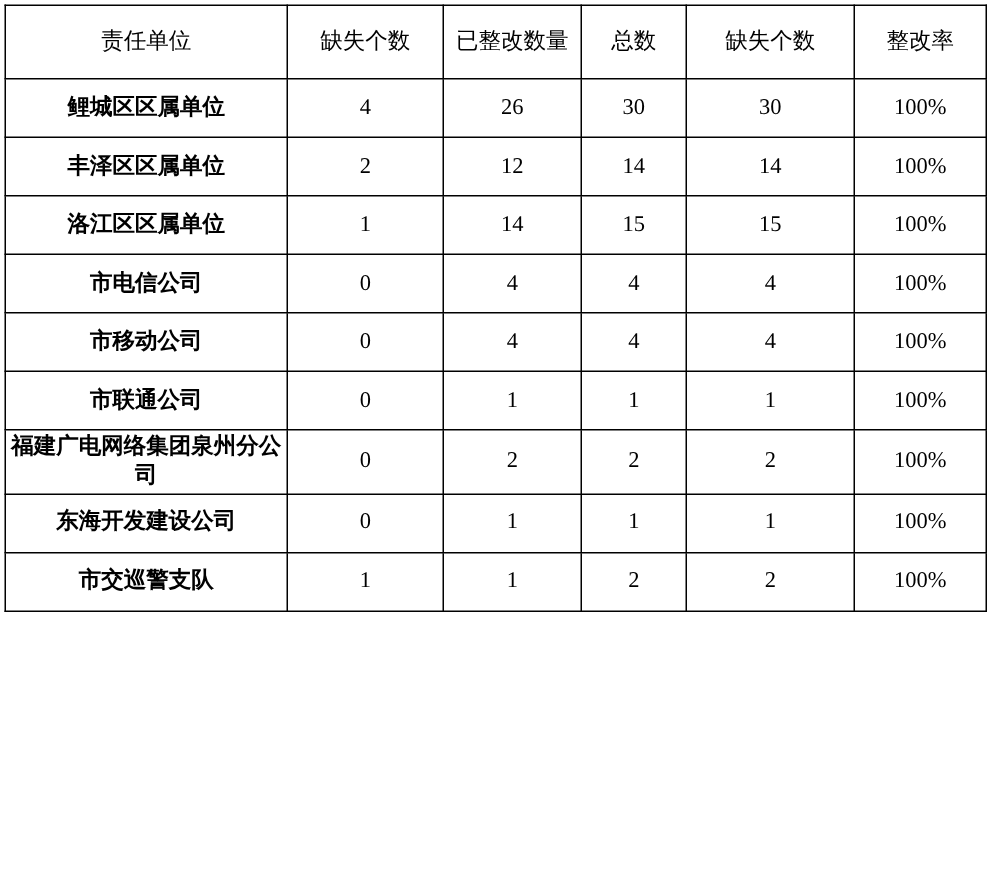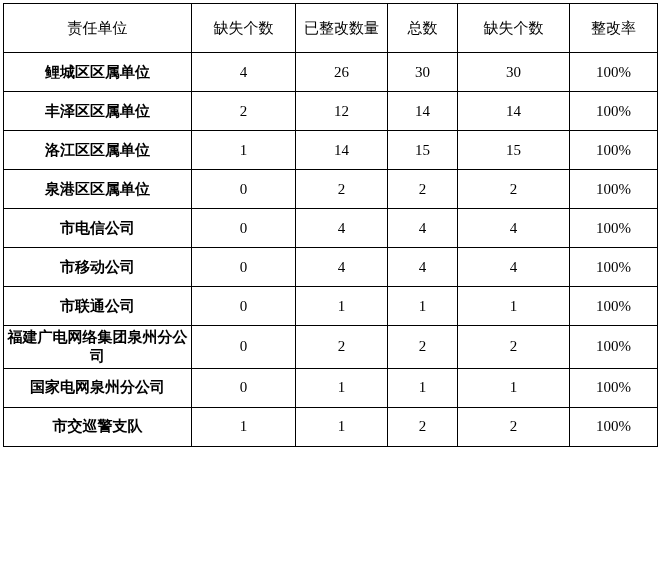--- a/index.html
+++ b/index.html
@@ -91,28 +91,20 @@
       </tr>
       <tr>
         <td class="unit-cell">洛江区区属单位</td>
         <td>1</td>
         <td>14</td>
         <td>15</td>
         <td>15</td>
         <td>100%</td>
       </tr>
       <tr>
-        <td class="unit-cell">泉港区区属单位</td>
-        <td>0</td>
-        <td>2</td>
-        <td>2</td>
-        <td>2</td>
-        <td>100%</td>
-      </tr>
-      <tr>
         <td class="unit-cell">市电信公司</td>
         <td>0</td>
         <td>4</td>
         <td>4</td>
         <td>4</td>
         <td>100%</td>
       </tr>
       <tr>
         <td class="unit-cell">市移动公司</td>
         <td>0</td>
@@ -131,21 +123,21 @@
       </tr>
       <tr>
         <td class="unit-cell">福建广电网络集团泉州分公司</td>
         <td>0</td>
         <td>2</td>
         <td>2</td>
         <td>2</td>
         <td>100%</td>
       </tr>
       <tr>
-        <td class="unit-cell">国家电网泉州分公司</td>
+        <td class="unit-cell">东海开发建设公司</td>
         <td>0</td>
         <td>1</td>
         <td>1</td>
         <td>1</td>
         <td>100%</td>
       </tr>
       <tr>
         <td class="unit-cell">市交巡警支队</td>
         <td>1</td>
         <td>1</td>

